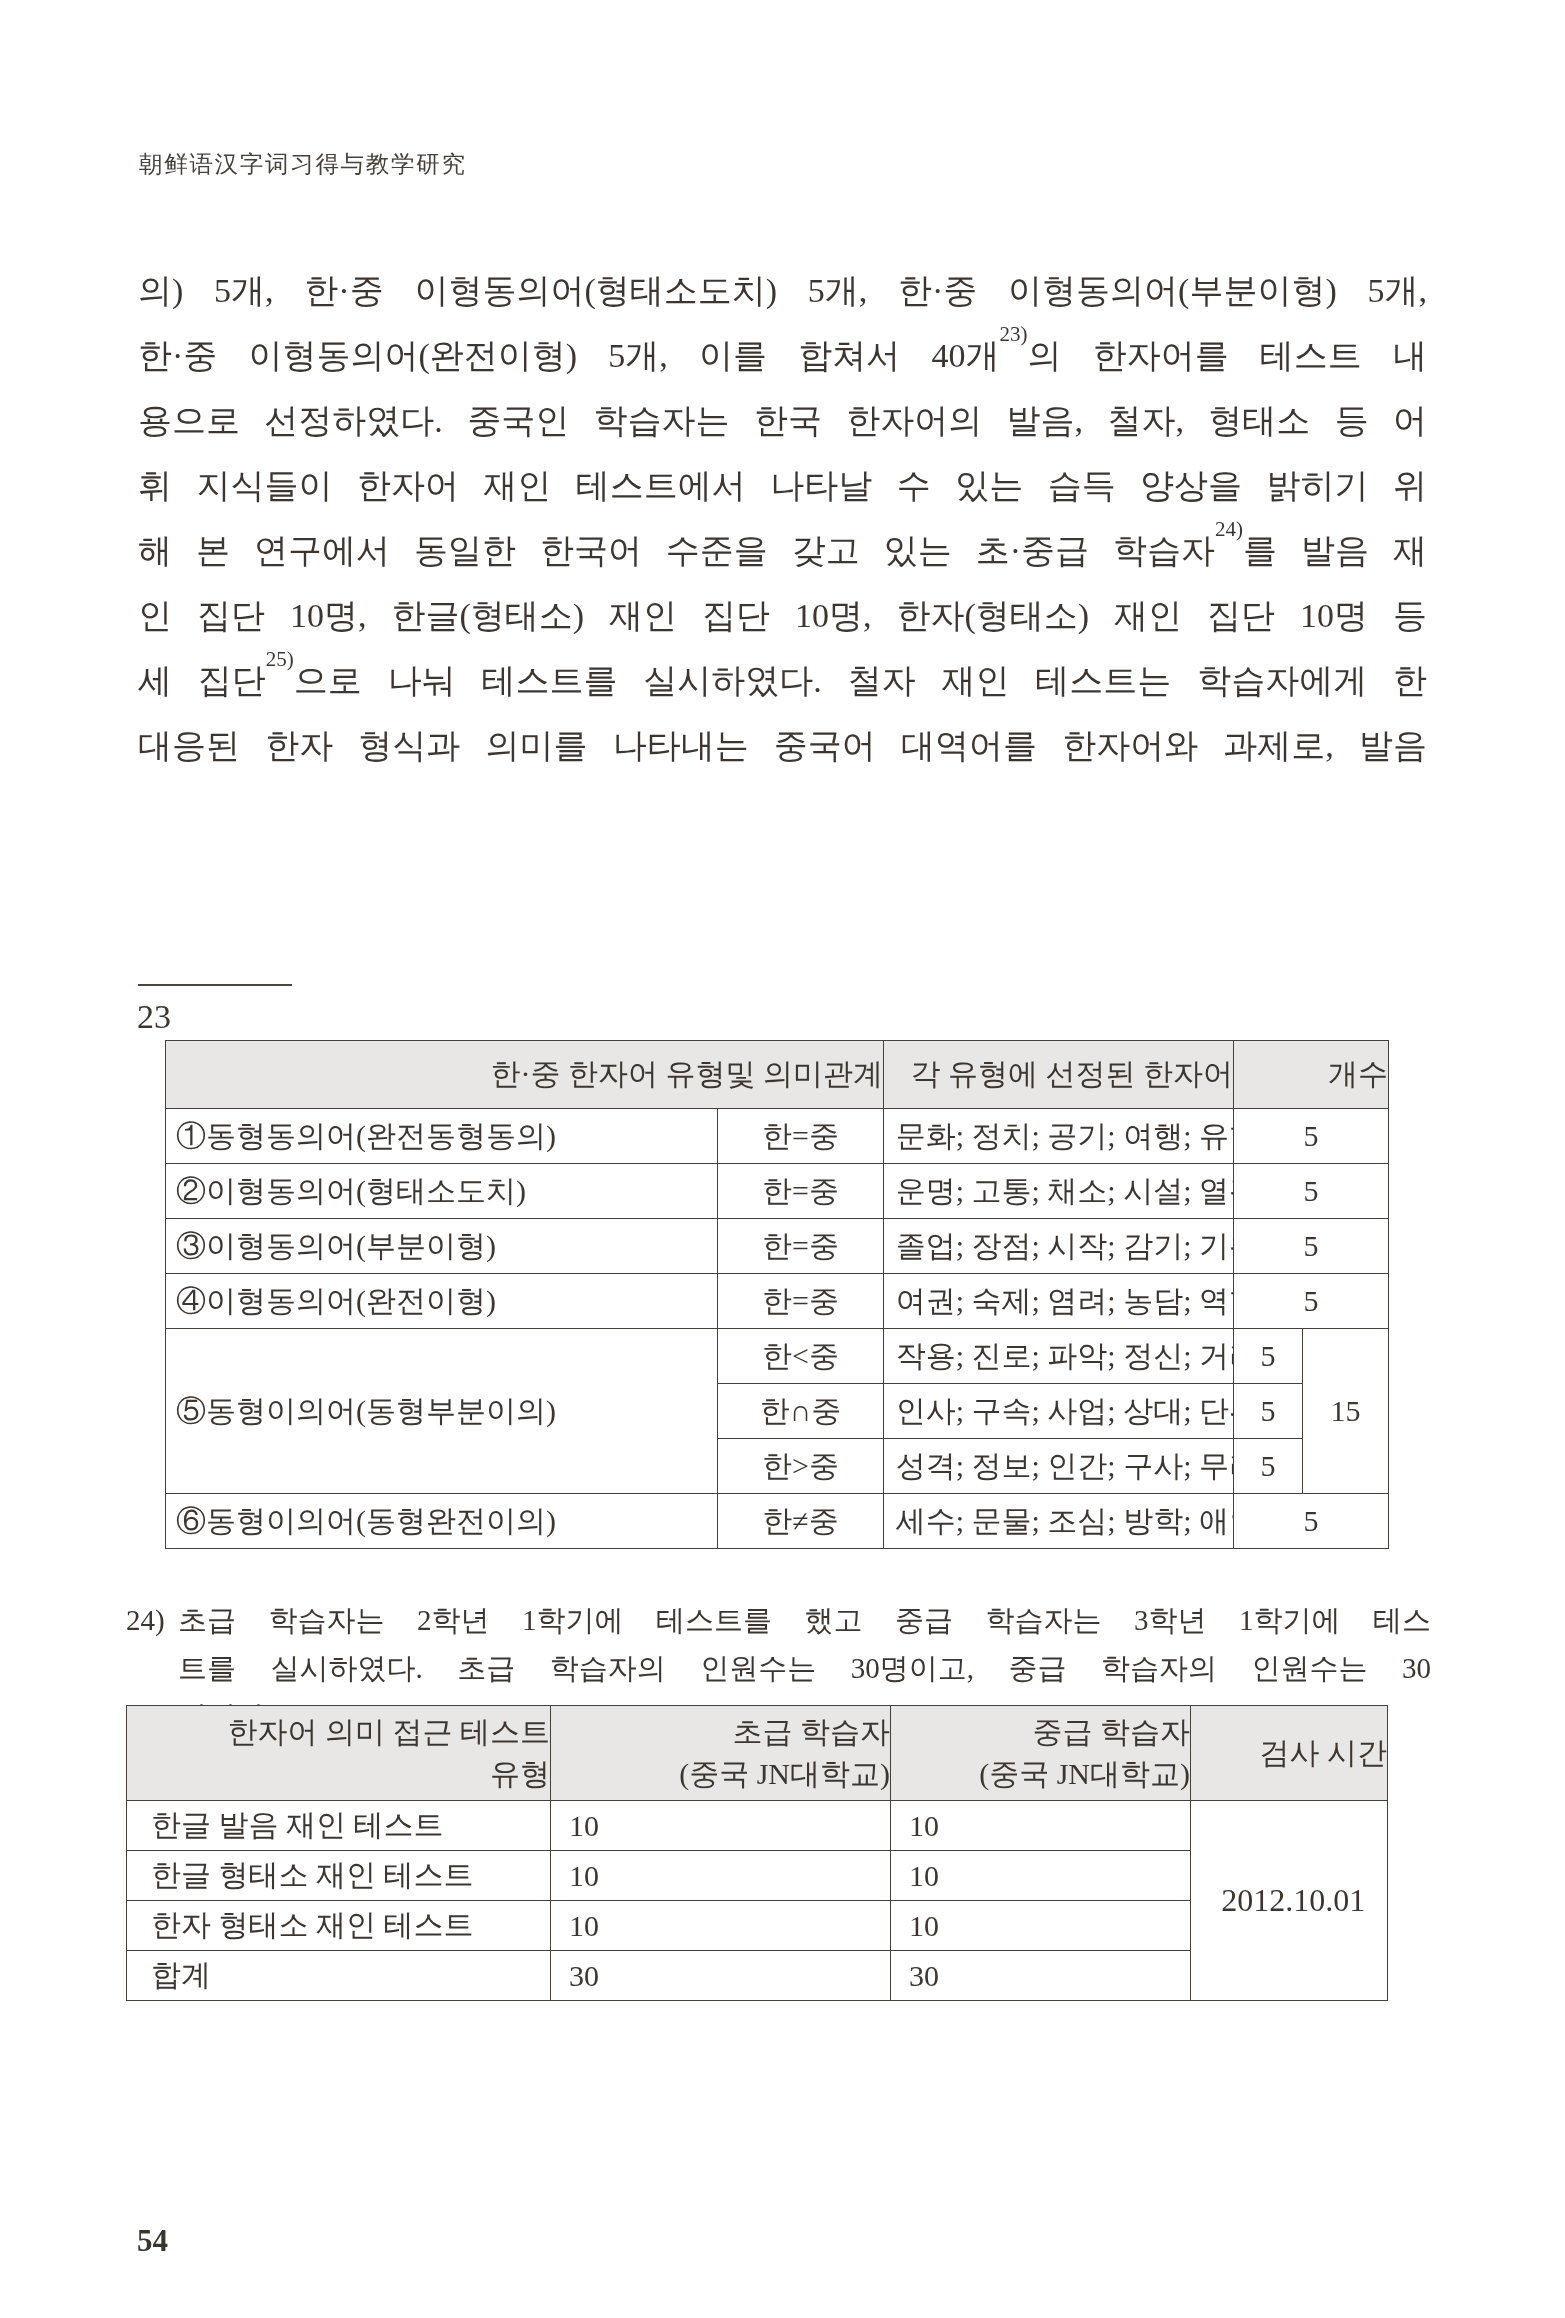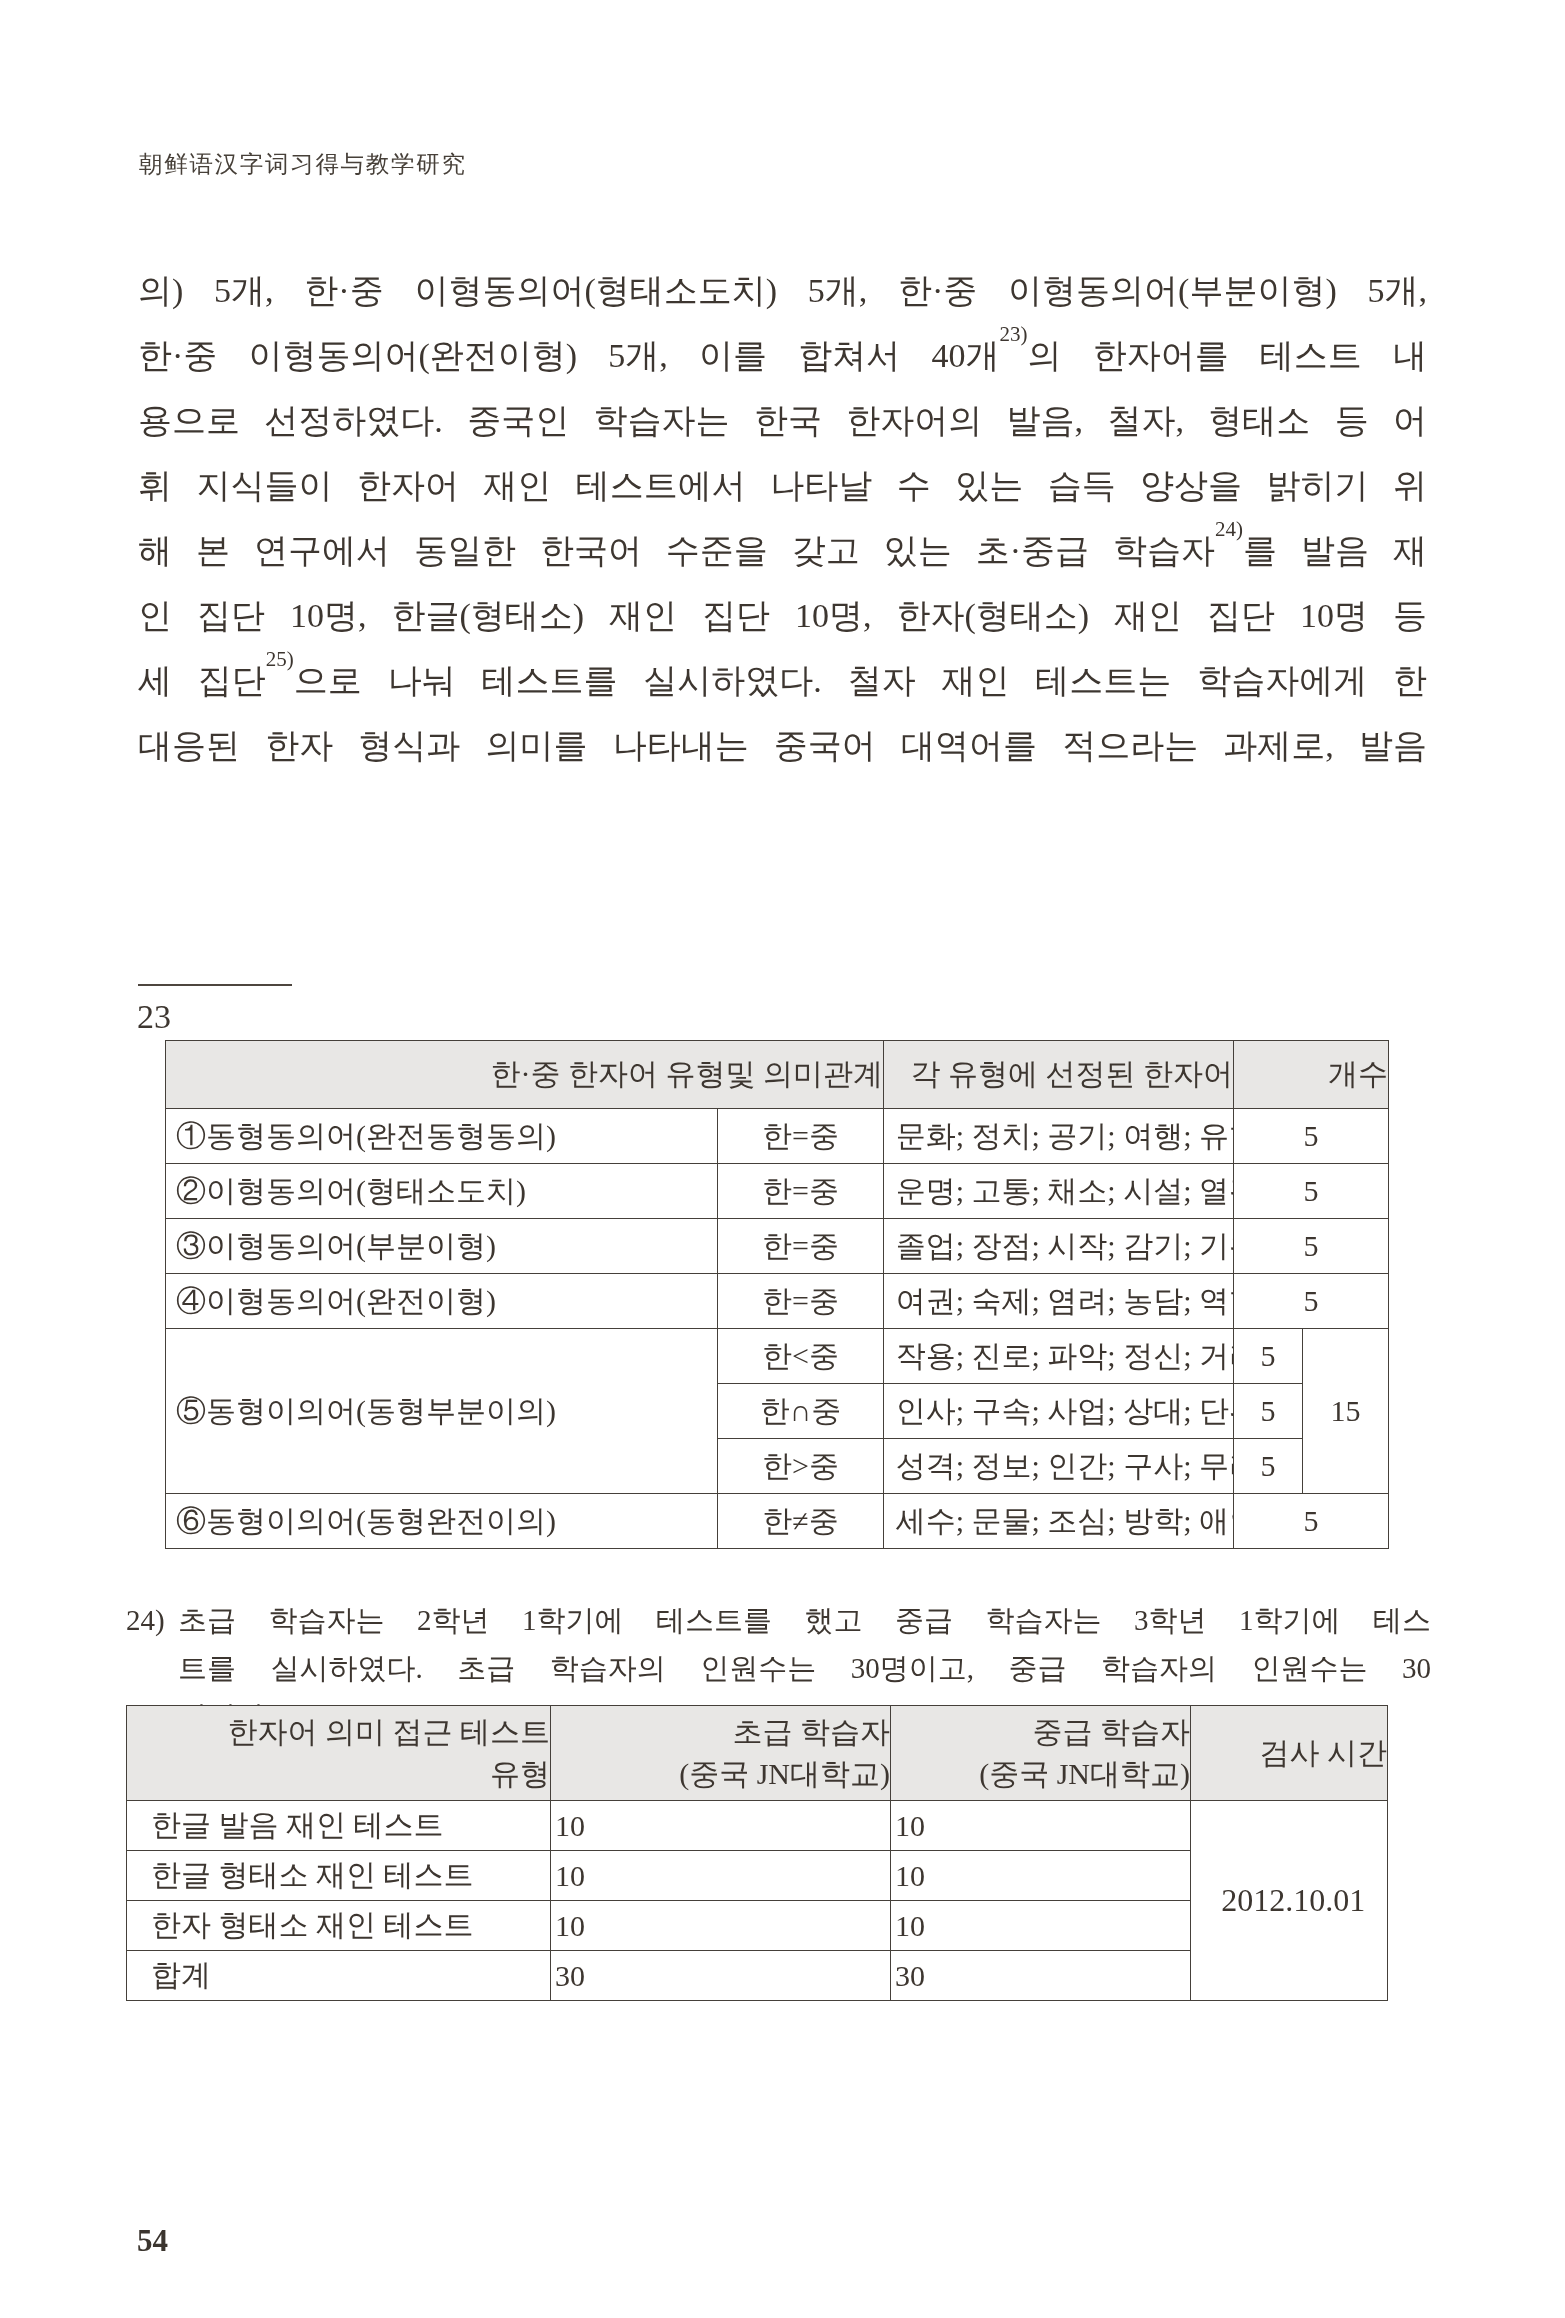--- a/index.html
+++ b/index.html
@@ -49,21 +49,21 @@
   .fn25 { top:2012px; }
   .fn-line { text-align:justify; text-align-last:justify; }
   .fn-line-last { text-align:left; }
   .fn-cont { padding-left:52px; }
   .fn-marker { padding-right:13.4px; }
 
   .table2 { position:absolute; left:126px; top:1705px; width:1261px; }
   .table2 th { height:94px; line-height:42px; }
   .table2 td { height:49px; }
   .td-label { text-align:left; padding-left:24px; }
-  .td-val   { text-align:left; padding-left:4px; }
+  .td-val   { text-align:left; padding-left:18px; }
   .td-time  { text-align:center; padding-left:8.4px; font-size:32px; }
 
   .page-number {
     position:absolute; left:137px; top:2223px;
     font-size:31px; font-weight:700; color:#3b352f;
     font-family:"Liberation Serif","DejaVu Serif",serif;
   }
 </style>
 </head>
 <body>
@@ -73,21 +73,21 @@
   <div class="running-header">朝鲜语汉字词习得与教学研究</div>
 
   <div class="body-text">
     <div class="body-line"><span>의) 5개, 한·중 이형동의어(형태소도치) 5개, 한·중 이형동의어(부분이형) 5개,</span></div>
     <div class="body-line"><span>한·중 이형동의어(완전이형) 5개, 이를 합쳐서 40개</span><sup>23)</sup><span>의 한자어를 테스트 내</span></div>
     <div class="body-line"><span>용으로 선정하였다. 중국인 학습자는 한국 한자어의 발음, 철자, 형태소 등 어</span></div>
     <div class="body-line"><span>휘 지식들이 한자어 재인 테스트에서 나타날 수 있는 습득 양상을 밝히기 위</span></div>
     <div class="body-line"><span>해 본 연구에서 동일한 한국어 수준을 갖고 있는 초·중급 학습자</span><sup>24)</sup><span>를 발음 재</span></div>
     <div class="body-line"><span>인 집단 10명, 한글(형태소) 재인 집단 10명, 한자(형태소) 재인 집단 10명 등</span></div>
     <div class="body-line"><span>세 집단</span><sup>25)</sup><span>으로 나눠 테스트를 실시하였다. 철자 재인 테스트는 학습자에게 한</span></div>
-    <div class="body-line"><span>대응된 한자 형식과 의미를 나타내는 중국어 대역어를 적으라는 과제로, 발음</span></div>
+    <div class="body-line"><span>대응된 한자 형식과 의미를 나타내는 중국어 대역어를 한자어와 과제로, 발음</span></div>
   </div>
 
   <div class="fn-sep"></div>
   <div class="fn23-num">23</div>
 
   <table class="table1">
     <colgroup>
       <col style="width:552px">
         <col style="width:166px">
         <col style="width:350px">

